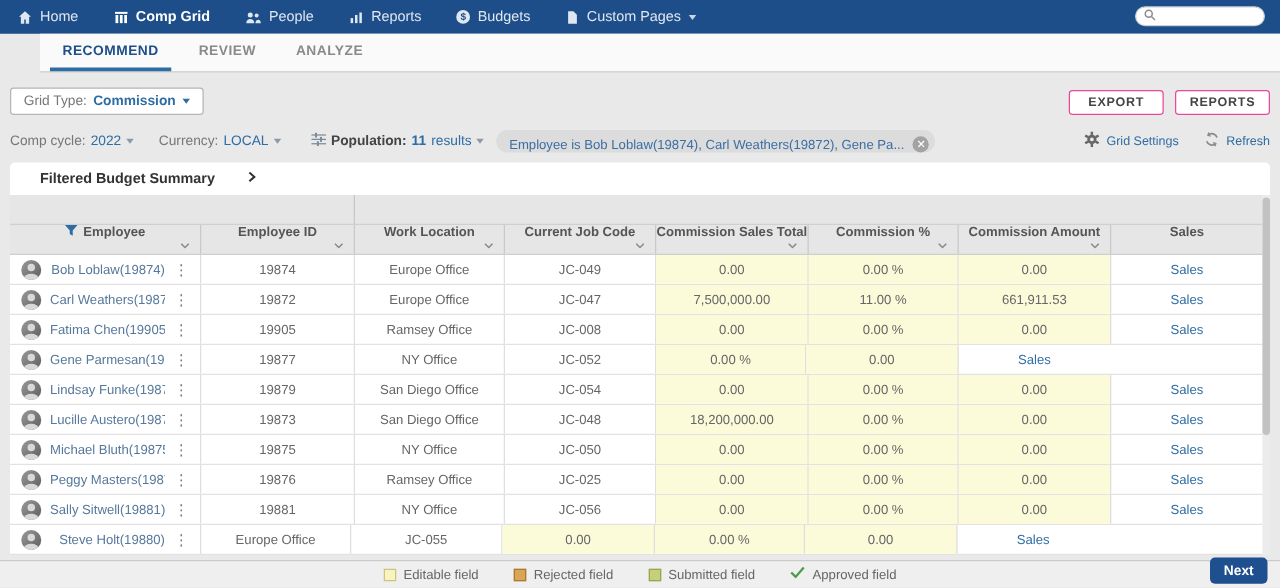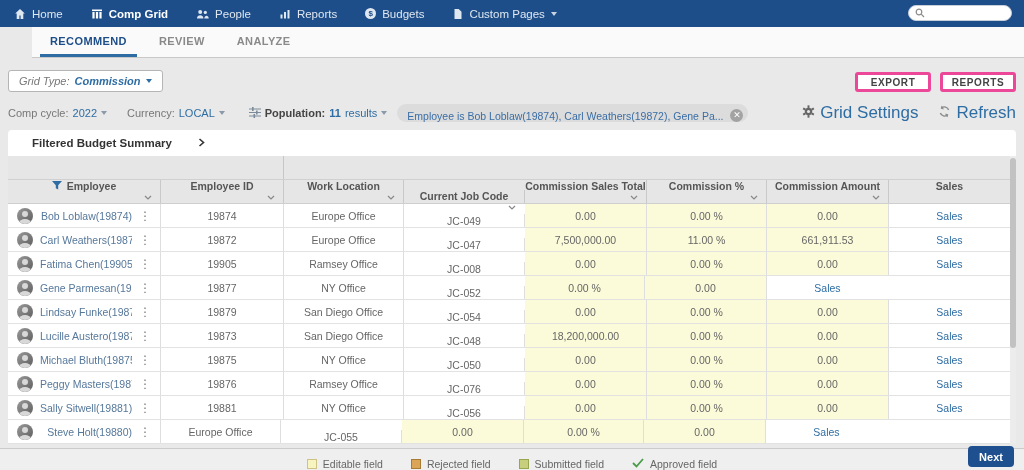--- a/index.html
+++ b/index.html
@@ -15,43 +15,43 @@
   .caret { width:0; height:0; border-left:3.5px solid transparent; border-right:3.5px solid transparent; border-top:4px solid #c9d4e2; }
   .search-wrap { position:absolute; right:12px; top:5px; width:104px; height:16px; background:#fff; border:1px solid #c8cfd8; border-radius:8px; display:flex; align-items:center; gap:4px; padding:0 6px; }
   .search-wrap input { border:none; outline:none; background:transparent; width:100%; font-size:10px; color:#444; font-family:"Liberation Sans",sans-serif; }
 
   
   .tabbar { position:absolute; top:27px; left:0; right:0; height:31px; background:#fafafa; border-bottom:1px solid #c9c9c9; display:flex; align-items:flex-end; padding-left:8px;margin-left:32px; }
   .tab { font-size:11px; font-weight:bold; color:#8a8a8a; letter-spacing:.4px; padding:0 10px 10px; margin-right:12px; cursor:pointer; }
   .tab.active { color:#1d4e89; border-bottom:3px solid #2e6da4; padding-bottom:7px; }
 
   
-  .grid-type-btn { position:absolute; left:8px; top:70px; height:22px; background:#fff; border:1px solid #b5b5b5; border-radius:3px; display:flex; align-items:center; gap:5px; padding:0 10px; font-size:11px; cursor:pointer;font-style:italic; }
+  .grid-type-btn { position:absolute; left:8px; top:70px; height:22px; background:#fff; border:1px solid #b5b5b5; border-radius:3px; display:flex; align-items:center; gap:5px; padding:0 10px; font-size:11px; cursor:pointer; }
   .lbl-gray { color:#777; }
   .lbl-blue { color:#2e6da4; font-weight:bold; }
   .caret-blue { border-top-color:#2e6da4; }
   .caret-gray { border-top-color:#8b9aa8; }
-  .btn { position:absolute; top:72px; height:20px; width:76px; background:#fff; border:3px solid #ec4899; border-radius:3px; font-size:10px; font-weight:bold; color:#444; letter-spacing:.6px; display:flex; align-items:center; justify-content:center; cursor:pointer; }
+  .btn { position:absolute; top:72px; height:20px; width:76px; background:#fff; border:1px solid #ec4899; border-radius:3px; font-size:10px; font-weight:bold; color:#444; letter-spacing:.6px; display:flex; align-items:center; justify-content:center; cursor:pointer; }
   .btn-export { right:93px; }
   .btn-reports { right:8px; }
 
   
   .filterbar { position:absolute; top:103px; left:8px; right:8px; height:20px; display:flex; align-items:center; font-size:11px; }
   .fgroup { display:flex; align-items:center; gap:4px; white-space:nowrap; }
   .chip { background:#dcdcdc; border-radius:10px; height:18px; display:flex; align-items:flex-end; gap:7px; padding:0 5px 0 10px; color:#3a6ea5; font-size:10.5px; margin-left:10px; white-space:nowrap; cursor:default; }
   .chip-x { width:13px; height:13px; border-radius:50%; background:#a3a3a3; color:#fff; font-size:9px; line-height:13px; text-align:center; cursor:pointer; }
   .spacer { flex:1; }
-  .right-link { display:flex; align-items:center; gap:5px; color:#2e6da4; font-size:17px; cursor:pointer; }
+  .right-link { display:flex; align-items:center; gap:5px; color:#2e6da4; font-size:10px; cursor:pointer; }
 
   
   .summary-panel { position:absolute; left:8px; top:130px; width:1008px; height:26px; background:#fff; border-radius:4px 4px 0 0; display:flex; align-items:center; gap:26px; padding-left:24px; font-size:11.5px; font-weight:bold; color:#333; }
 
   
   .table { position:absolute; left:8px; top:156px; width:1002px; background:#fff; }
-  .w0{width:153px;} .w1{width:123px;} .w2{width:120px;} .w3{width:121px;margin-top:10px;}
+  .w0{width:153px;} .w1{width:123px;} .w2{width:120px;} .w3{width:121px;}
   .w4{width:122px;} .w5{width:120px;} .w6{width:122px;} .w7{width:121px;}
   .group-row { display:flex; height:24px; background:#e6e6e6; border-bottom:1px solid #d0d0d0; }
   .gcell-left { width:276px; border-right:1px solid #c6c6c6; }
   .gcell-right { flex:1; }
   .header-row { display:flex; height:24px; background:#e6e6e6; border-bottom:1px solid #cfcfcf; }
   .hcell { position:relative; display:flex; align-items:flex-start; justify-content:center; gap:5px; font-size:10.5px; font-weight:bold; color:#555; border-right:1px solid #c9c9c9; cursor:pointer; }
   .hcell:last-child { border-right:none; }
   .hcell .menu-chev { position:absolute; right:8px; top:10px; }
   .row { display:flex; height:24px; background:#fff; border-bottom:1px solid #e2e2e2; }
   .cell { display:flex; align-items:center; justify-content:center; font-size:10.5px; color:#666; border-right:1px solid #dedede; overflow:hidden; }
@@ -61,21 +61,21 @@
   .emp-name { color:#56789b; flex:1; white-space:nowrap; overflow:hidden; cursor:pointer;text-align:right; }
   .kebab { color:#777; font-size:12px; line-height:1; cursor:pointer; }
   .sales-link { color:#2e6da4; cursor:pointer; }
   .avatar { width:16px; height:16px; border-radius:50%; background:linear-gradient(135deg,#9a9a9a,#5d5d5d); position:relative; overflow:hidden; flex-shrink:0; }
   .avatar::before { content:''; position:absolute; top:3px; left:5px; width:6px; height:6px; border-radius:50%; background:#d8d8d8; }
   .avatar::after { content:''; position:absolute; bottom:-3px; left:2px; width:12px; height:8px; border-radius:50%; background:#d8d8d8; }
   .vscroll { position:absolute; left:1010px; top:156px; width:6px; height:288px; background:#ececec; }
   .vthumb { position:absolute; top:2px; left:0; width:6px; height:190px; background:#c2c2c2; border-radius:3px; cursor:grab; }
 
   
-  .footer { position:absolute; left:0; right:0; bottom:0; height:22px; background:#efefef; border-top:1px solid #cbcbcb; display:flex; align-items:flex-end; justify-content:center; gap:28px; font-size:10.5px; color:#666; }
+  .footer { position:absolute; left:0; right:0; bottom:0; height:22px; background:#efefef; border-top:1px solid #cbcbcb; display:flex; align-items:center; justify-content:center; gap:28px; font-size:10.5px; color:#666; }
   .leg { display:flex; align-items:center; gap:6px; }
   .sw { width:10px; height:10px; border:1px solid; }
   .sw-editable { background:#f8f4c0; border-color:#cdc387; }
   .sw-rejected { background:#dba557; border-color:#a87b35; }
   .sw-submitted { background:#c7cf7d; border-color:#98a74f; }
   .next-btn { position:absolute; right:10px; top:446px; width:46px; height:21px; background:#1e4f8e; color:#fff; border:none; border-radius:4px; font-size:11px; font-weight:bold; display:flex; align-items:center; justify-content:center; cursor:pointer; font-family:"Liberation Sans",sans-serif; }
 </style>
 </head>
 <body>
 
@@ -396,21 +396,21 @@
     </div>
 
     <div class="row">
       <div class="cell w0 emp">
         <span class="avatar"></span>
         <span class="emp-name">Peggy Masters(19876)</span>
         <span class="kebab">⋮</span>
       </div>
       <div class="cell w1">19876</div>
       <div class="cell w2">Ramsey Office</div>
-      <div class="cell w3">JC-076</div>
+      <div class="cell w3">JC-025</div>
       <div class="cell w4 yellow">0.00</div>
       <div class="cell w5 yellow">0.00 %</div>
       <div class="cell w6 yellow">0.00</div>
       <div class="cell w7">
             <span class="sales-link">Sales</span>
           </div>
     </div>
 
     <div class="row">
       <div class="cell w0 emp">

